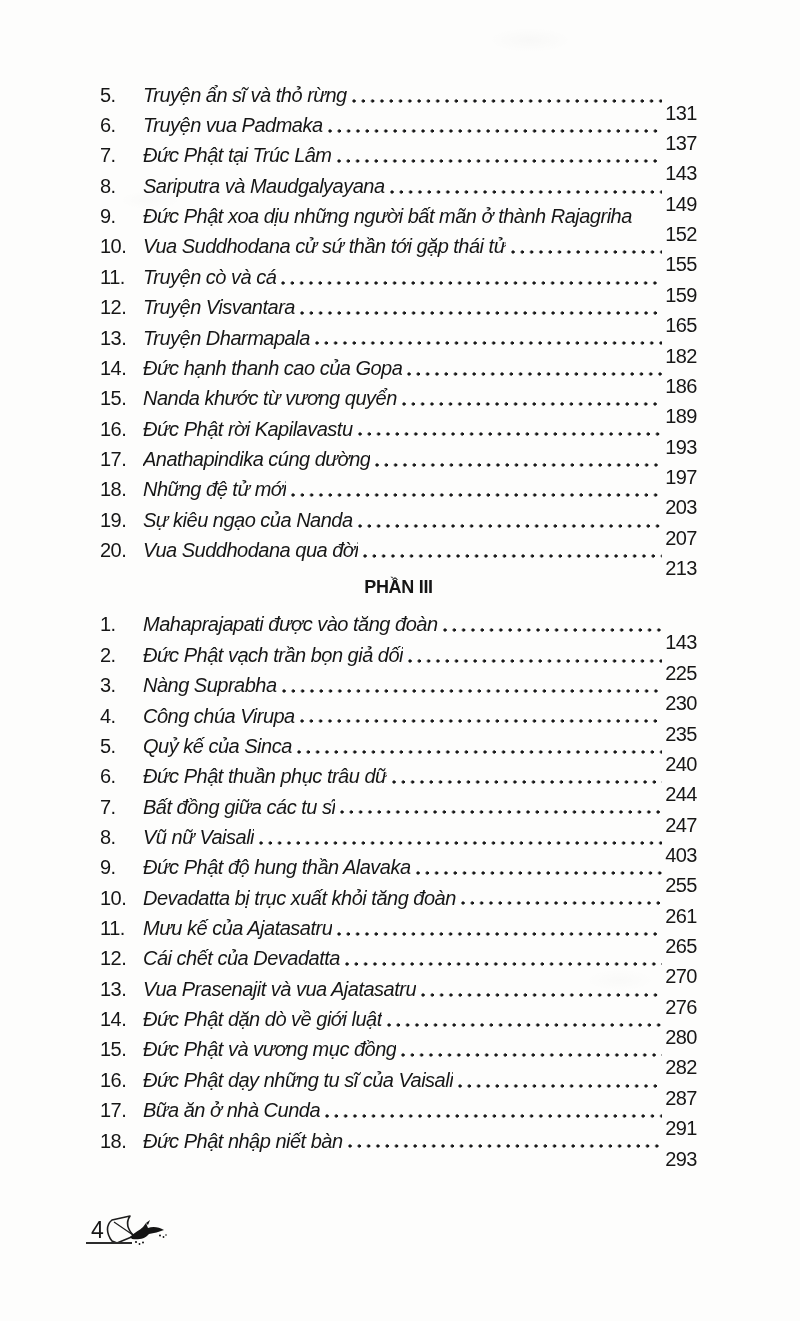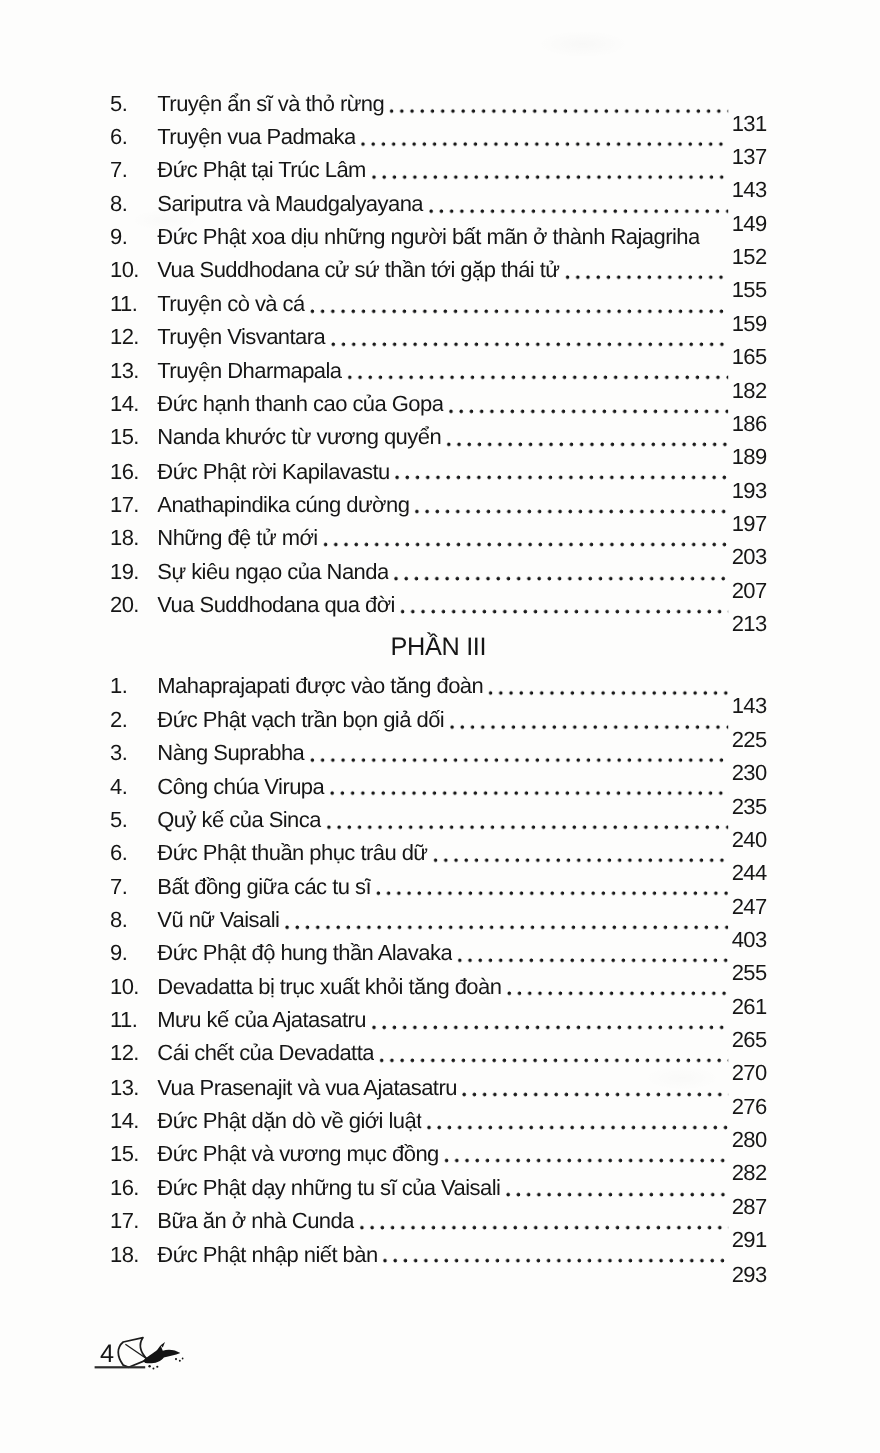--- a/index.html
+++ b/index.html
@@ -32,20 +32,21 @@
     white-space:nowrap;
   }
   .num{
     flex:0 0 auto;
     width:43px;
   }
   .title{
     flex:0 1 auto;
     min-width:0;
     overflow:hidden;
+    font-style:italic;
   }
   .leader{
     flex:1 1 auto;
     min-width:0;
     height:4px;
     align-self:flex-start;
     margin:18.5px 3px 0 5px;
     background-image:radial-gradient(circle at 2px 2px, #181818 1.35px, transparent 1.9px);
     background-size:9.3px 4px;
     background-repeat:repeat-x;
@@ -56,22 +57,22 @@
     flex:0 0 auto;
     text-align:right;
     margin-top:36px;
   }
   .section-heading{
     height:44px;
     margin:0;
     display:flex;
     align-items:center;
     justify-content:center;
-    font-size:23px;
-    font-weight:normal;
+    font-size:18px;
+    font-weight:bold;
     letter-spacing:-0.3px;
   }
   .footer{
     position:absolute;
     left:86px;top:1212px;
     width:140px;height:38px;
   }
   .folio{
     position:absolute;
     left:5px;top:5px;

